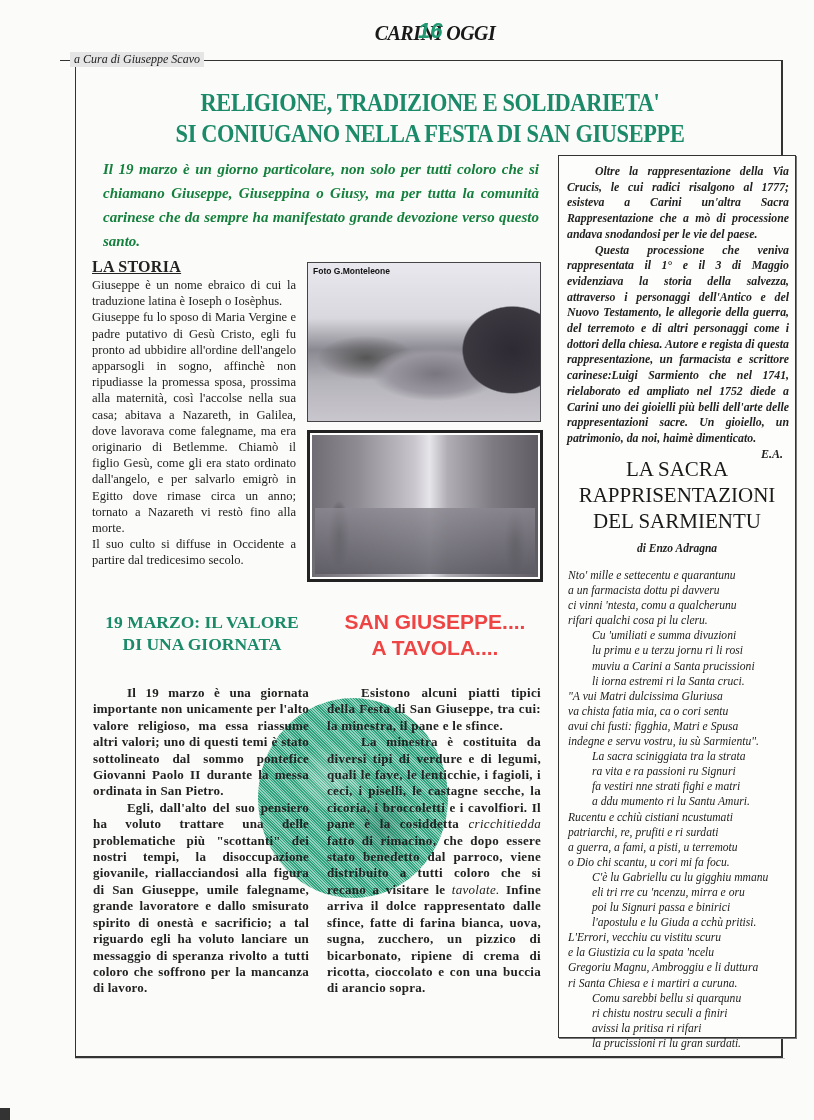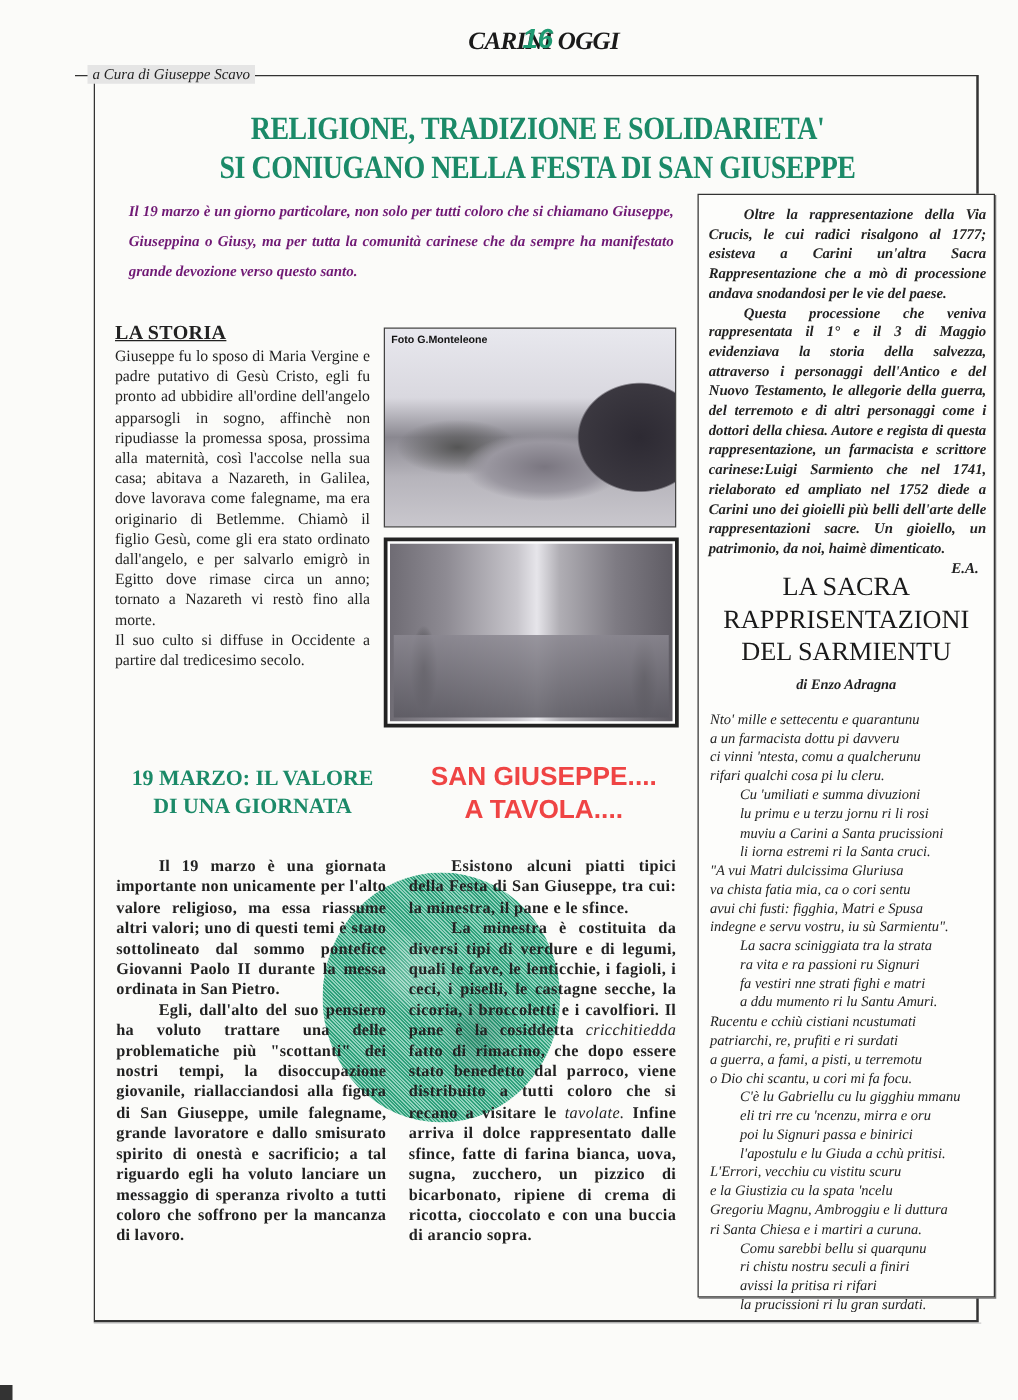--- a/index.html
+++ b/index.html
@@ -10,21 +10,21 @@
   .masthead .name { font-family: "Liberation Serif", serif; font-style: italic; font-weight: bold; font-size: 20px; letter-spacing: -0.5px; color: #1a1a1a; }
   .masthead .num { position: absolute; left: 58px; top: -4px; font-family: "Liberation Sans", sans-serif; font-weight: bold; font-style: italic; font-size: 22px; color: #1f9a72; }
 
   .curator { position: absolute; left: 70px; top: 52px; font-family: "Liberation Serif", serif; font-style: italic; font-size: 12px; color: #222; background: #e5e5e5; padding: 0 4px 0 4px; z-index: 2; }
   .curator-dash { position: absolute; left: 60px; top: 60px; width: 16px; border-top: 1.5px solid #333; z-index: 1; }
 
   .frame { position: absolute; left: 75px; top: 60px; width: 708px; height: 998px; border: 1.5px solid #333; border-right-width: 2px; border-bottom-width: 2px; }
 
   .headline { position: absolute; left: 90px; top: 87px; width: 680px; text-align: center; color: #1b8a68; font-family: "Liberation Serif", serif; font-weight: bold; font-size: 26px; line-height: 31px; letter-spacing: -0.4px; transform: scaleX(0.86); transform-origin: center top; }
 
-  .intro { position: absolute; left: 103px; top: 157px; width: 436px; font-family: "Liberation Serif", serif; font-style: italic; font-weight: bold; font-size: 12px; line-height: 24px; text-align: justify; color: #701a75; }
+  .intro { position: absolute; left: 103px; top: 157px; width: 436px; font-family: "Liberation Serif", serif; font-style: italic; font-weight: bold; font-size: 15px; line-height: 24px; text-align: justify; color: #15803d; }
 
   .side-box { position: absolute; left: 558px; top: 155px; width: 238px; height: 883px; border: 1.5px solid #333; background: #fdfdfb; box-shadow: 1px 1px 0 #777; }
   .side-box .essay { position: absolute; left: 8px; top: 8px; width: 222px; font-family: "Liberation Serif", serif; font-style: italic; font-weight: bold; font-size: 11.8px; line-height: 15.7px; text-align: justify; color: #222; }
   .side-box .essay p { text-indent: 28px; }
   .side-box .sig { text-align: right; font-style: italic; font-weight: bold; font-size: 12px; padding-right: 6px; }
 
   .poem-title { position: absolute; left: 0; top: 300px; width: 236px; text-align: center; font-family: "Liberation Serif", serif; font-size: 21px; line-height: 26px; color: #1a1a1a; }
   .poem-author { position: absolute; left: 0; top: 386px; width: 236px; text-align: center; font-family: "Liberation Serif", serif; font-style: italic; font-weight: bold; font-size: 11.5px; color: #222; }
   .poem { position: absolute; left: 9px; top: 412px; width: 225px; font-family: "Liberation Serif", serif; font-style: italic; font-size: 11.6px; line-height: 15.1px; color: #222; white-space: nowrap; }
   .poem .ind { padding-left: 24px; }
@@ -85,20 +85,21 @@
 
 <div class="headline">
   <div>RELIGIONE, TRADIZIONE E SOLIDARIETA'</div>
   <div>SI CONIUGANO NELLA FESTA DI SAN GIUSEPPE</div>
 </div>
 
 <div class="intro">Il 19 marzo è un giorno particolare, non solo per tutti coloro che si chiamano Giuseppe, Giuseppina o Giusy, ma per tutta la comunità carinese che da sempre ha manifestato grande devozione verso questo santo.</div>
 
 <div class="storia-title">LA STORIA</div>
 <div class="storia">
+  <p>Giuseppe è un nome ebraico di cui la traduzione latina è Ioseph o Iosèphus.</p>
   <p>Giuseppe fu lo sposo di Maria Vergine e padre putativo di Gesù Cristo, egli fu pronto ad ubbidire all'ordine dell'angelo apparsogli in sogno, affinchè non ripudiasse la promessa sposa, prossima alla maternità, così l'accolse nella sua casa; abitava a Nazareth, in Galilea, dove lavorava come falegname, ma era originario di Betlemme. Chiamò il figlio Gesù, come gli era stato ordinato dall'angelo, e per salvarlo emigrò in Egitto dove rimase circa un anno; tornato a Nazareth vi restò fino alla morte.</p>
   <p>Il suo culto si diffuse in Occidente a partire dal tredicesimo secolo.</p>
 </div>
 
 <div class="photo photo1">
   <span class="credit">Foto G.Monteleone</span>
 </div>
 <div class="photo photo2">
   <div class="inner"></div>
   <div class="ground"></div>

